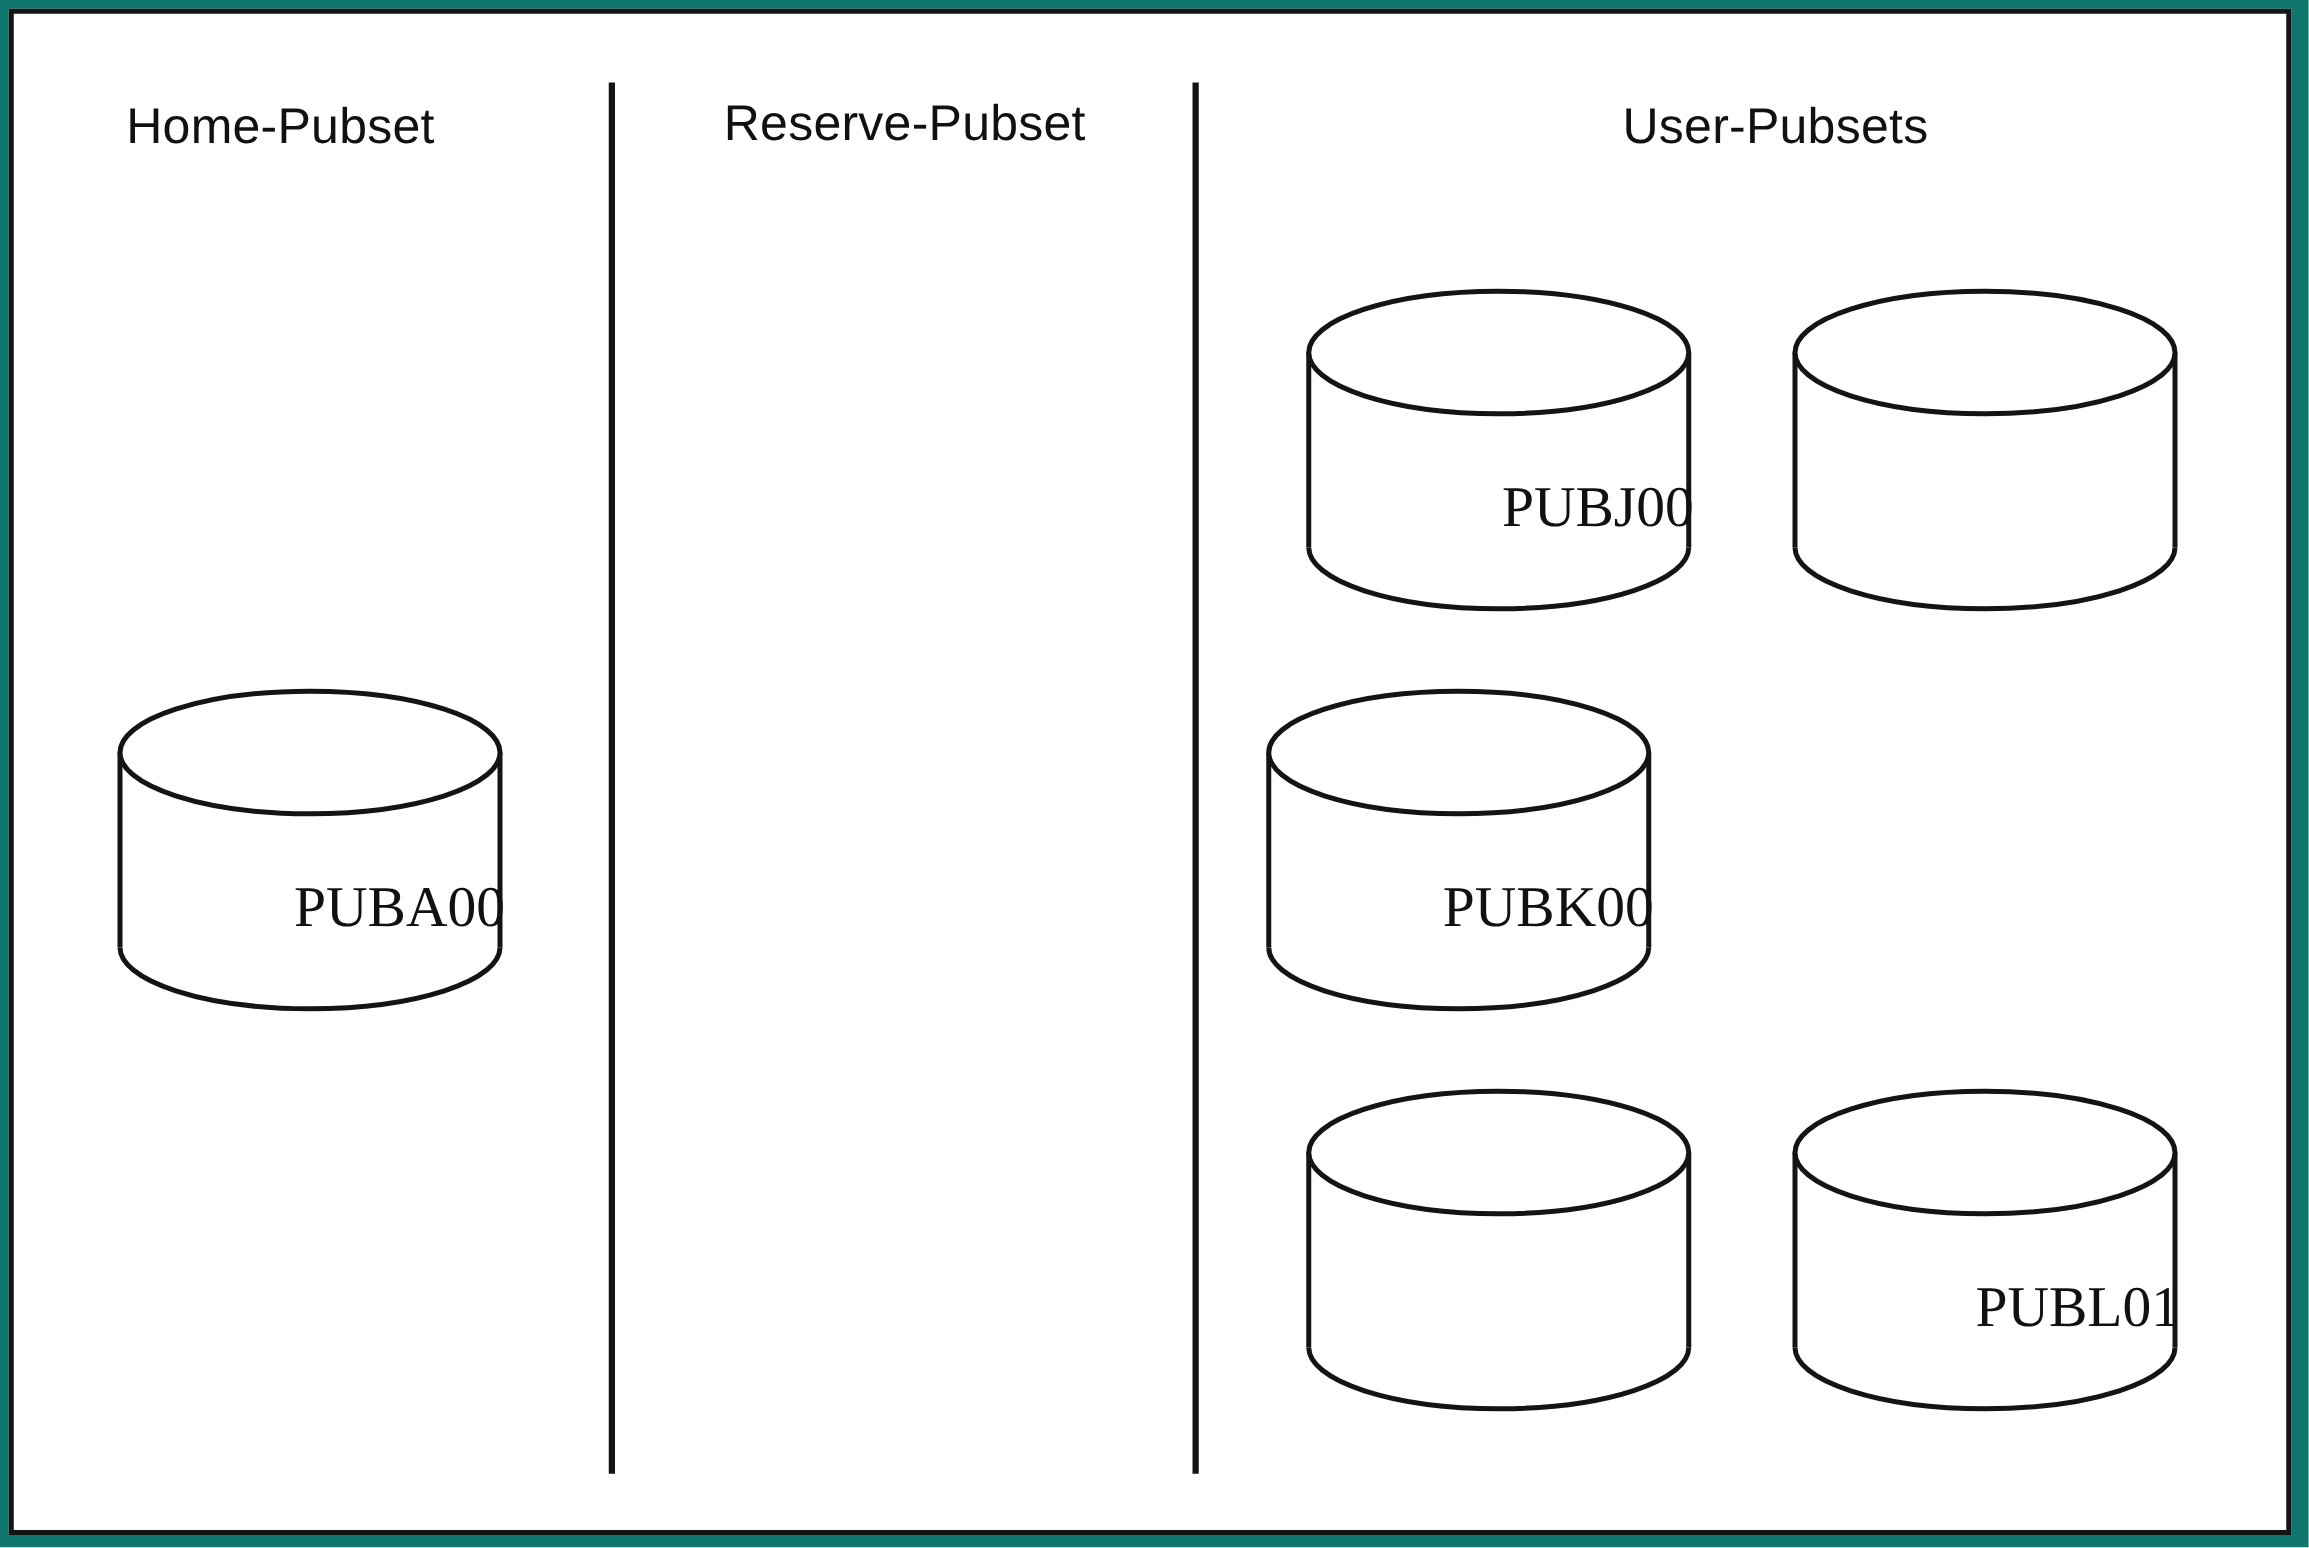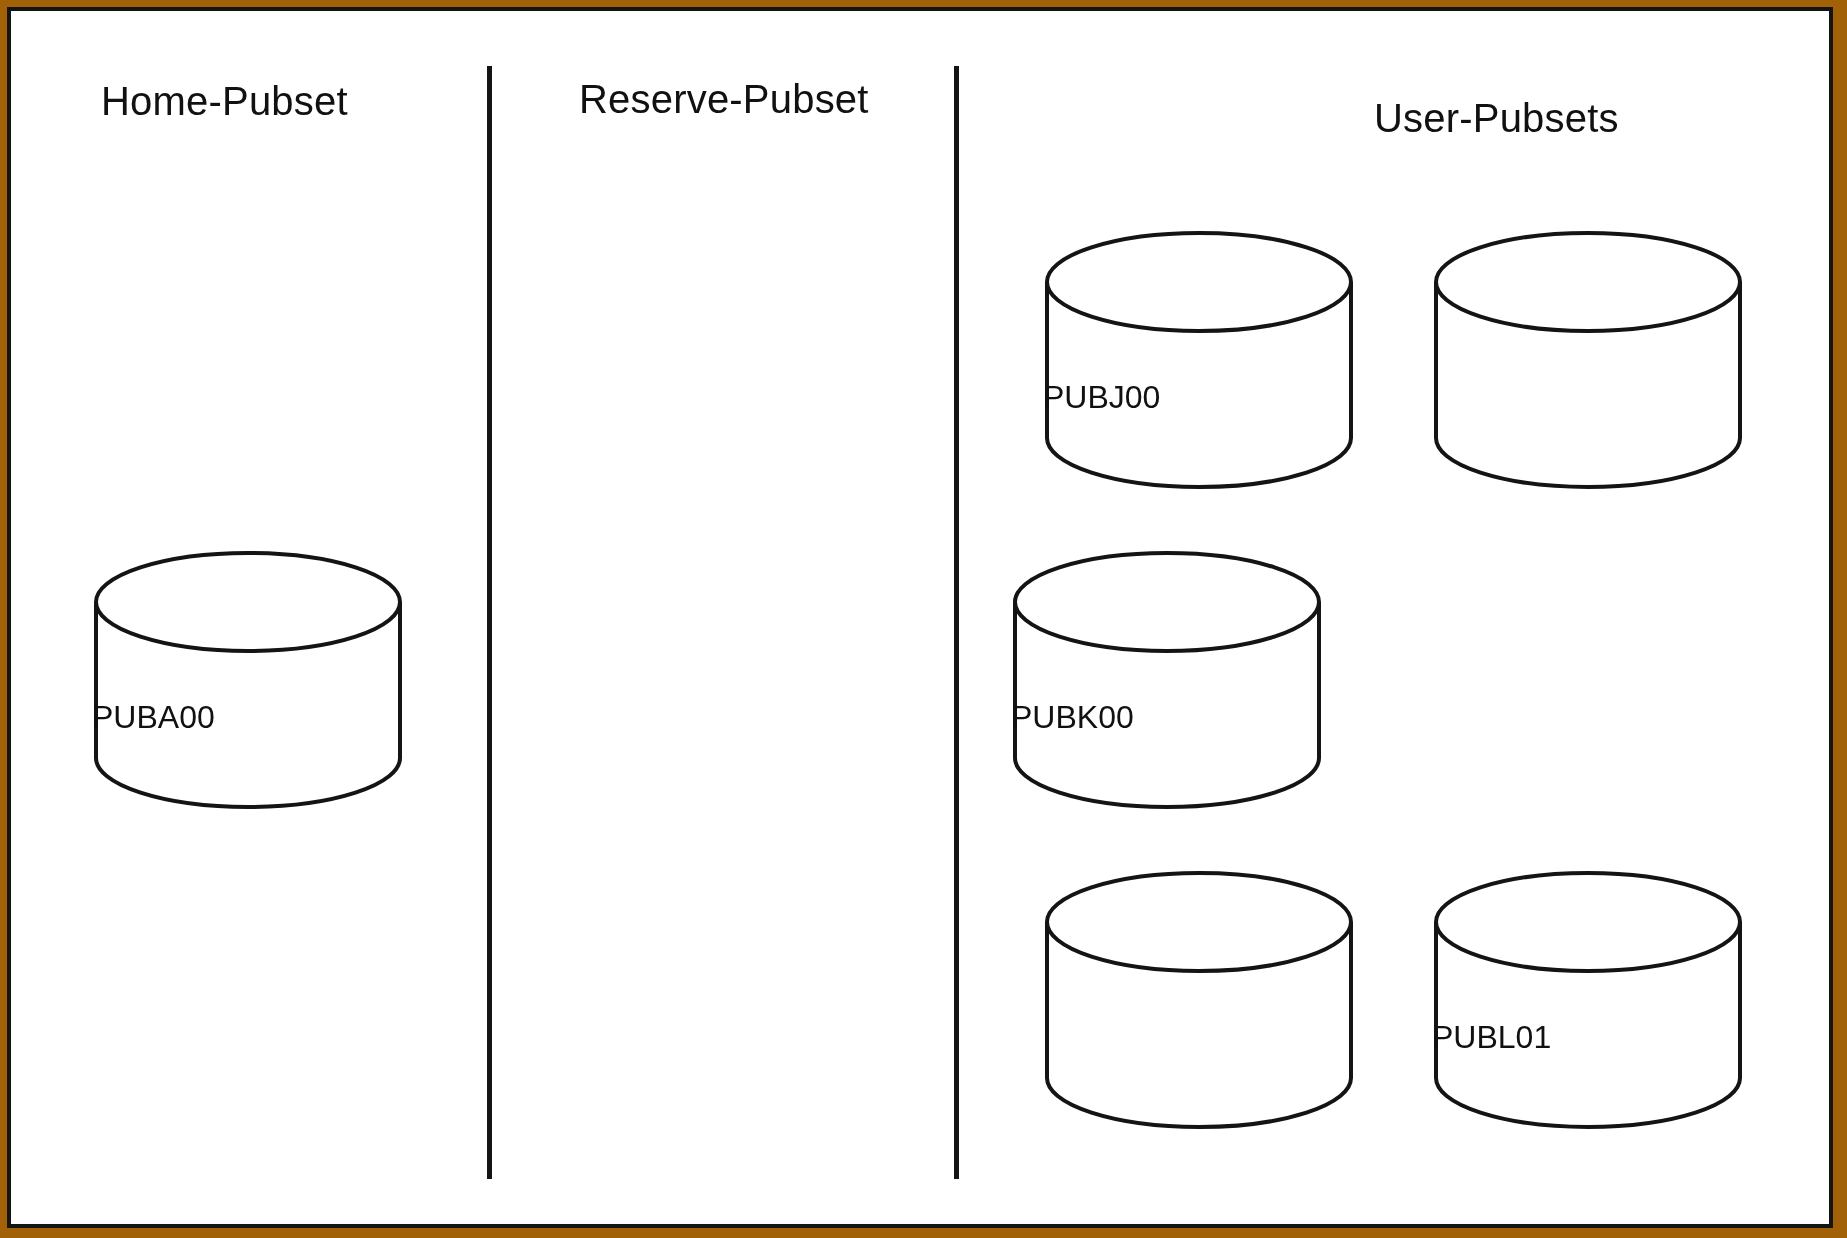--- a/index.html
+++ b/index.html
@@ -7,21 +7,21 @@
     padding: 0;
     background: #ffffff;
   }
   body {
     font-family: "Liberation Sans", sans-serif;
   }
   #diagram-root {
     position: relative;
     width: 1847px;
     height: 1238px;
-    background: #a16207;
+    background: #0f766e;
     overflow: hidden;
   }
   .outer-frame {
     position: absolute;
     left: 7px;
     top: 7px;
     width: 1826px;
     height: 1221px;
     border: 4px solid #141414;
     box-sizing: border-box;
@@ -40,44 +40,44 @@
   .column-header {
     position: absolute;
     font-size: 40px;
     color: #111111;
     white-space: nowrap;
     letter-spacing: 0.2px;
     font-family: "Liberation Sans", sans-serif;
   }
   #header-home    { left: 90px;  top: 68px; }
   #header-reserve { left: 568px; top: 66px; text-align: right; }
-  #header-user    { left: 1363px; top: 68px; margin-top: 17px; }
+  #header-user    { left: 1287px; top: 68px; }
 
   .cyl {
     position: absolute;
     width: 312px;
     height: 262px;
   }
   .cyl svg {
     display: block;
     width: 312px;
     height: 262px;
     overflow: visible;
   }
   .cyl-label {
     position: absolute;
     left: 0;
     width: 312px;
-    text-align: left;
+    text-align: right;
     top: 150px;
-    font-size: 32px;
+    font-size: 46px;
     color: #111111;
     white-space: nowrap;
     pointer-events: none;
-    font-family: Liberation Sans, sans-serif;
+    font-family: Liberation Serif, serif;
   }
 
   
   #cyl-puba00 { left: 81px;   top: 538px; }
   #cyl-pubb00 { left: 549px;  top: 538px; }
   #cyl-pubj00 { left: 1032px; top: 218px; }
   #cyl-pubj01 { left: 1421px; top: 218px; }
   #cyl-pubk00 { left: 1000px; top: 538px; }
   #cyl-pubk01 { left: 1421px; top: 538px; }
   #cyl-publ00 { left: 1032px; top: 858px; }

